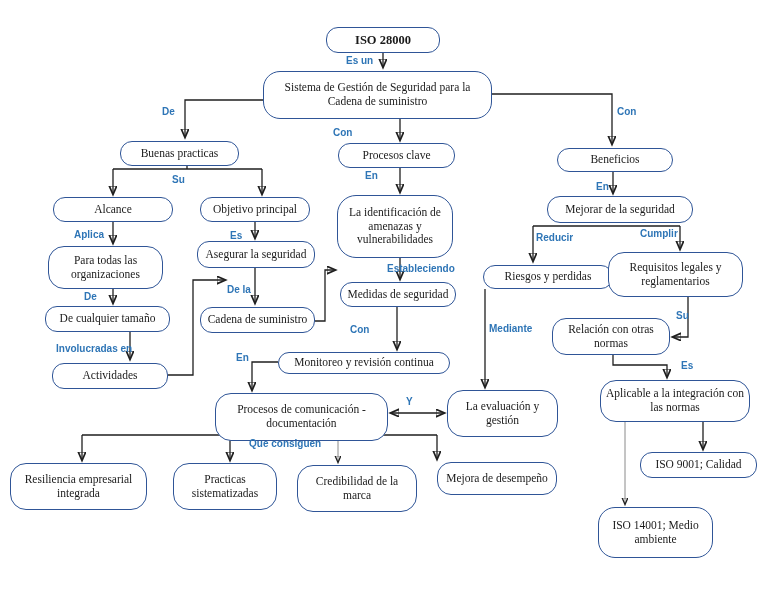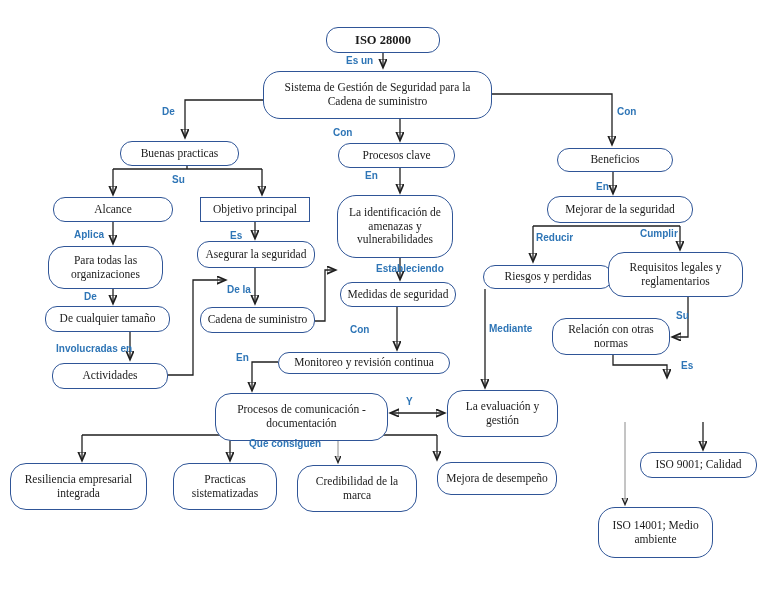--- a/index.html
+++ b/index.html
@@ -77,21 +77,21 @@
   <div class="node" style="left:263px;top:71px;width:229px;height:48px;border-radius:17px;">
       <span>Sistema de Gestión de Seguridad para la Cadena de suministro</span>
     </div>
 
   <div class="node" style="left:120px;top:141px;width:119px;height:25px;border-radius:12px;">
       <span>Buenas practicas</span>
     </div>
   <div class="node" style="left:53px;top:197px;width:120px;height:25px;border-radius:12px;">
       <span>Alcance</span>
     </div>
-  <div class="node" style="left:200px;top:197px;width:110px;height:25px;border-radius:0;">
+  <div class="node" style="left:200px;top:197px;width:110px;height:25px;border-radius:12px;">
       <span>Objetivo principal</span>
     </div>
   <div class="node" style="left:48px;top:246px;width:115px;height:43px;border-radius:16px;">
       <span>Para todas las organizaciones</span>
     </div>
   <div class="node" style="left:45px;top:306px;width:125px;height:26px;border-radius:12px;">
       <span>De cualquier tamaño</span>
     </div>
   <div class="node" style="left:52px;top:363px;width:116px;height:26px;border-radius:12px;">
       <span>Actividades</span>
@@ -130,20 +130,23 @@
     </div>
   <div class="node" style="left:483px;top:265px;width:130px;height:24px;border-radius:12px;">
       <span>Riesgos y perdidas</span>
     </div>
   <div class="node" style="left:608px;top:252px;width:135px;height:45px;border-radius:16px;">
       <span>Requisitos legales y reglamentarios</span>
     </div>
   <div class="node" style="left:552px;top:318px;width:118px;height:37px;border-radius:14px;">
       <span>Relación con otras normas</span>
     </div>
+  <div class="node" style="left:600px;top:380px;width:150px;height:42px;border-radius:16px;">
+      <span>Aplicable a la integración con las normas</span>
+    </div>
   <div class="node" style="left:640px;top:452px;width:117px;height:26px;border-radius:12px;">
       <span>ISO 9001; Calidad</span>
     </div>
   <div class="node" style="left:598px;top:507px;width:115px;height:51px;border-radius:17px;">
       <span>ISO 14001; Medio ambiente</span>
     </div>
 
   <div class="node" style="left:10px;top:463px;width:137px;height:47px;border-radius:16px;">
       <span>Resiliencia empresarial integrada</span>
     </div>
@@ -161,21 +164,21 @@
   <span class="elabel" style="left:162px;top:106px;">De</span>
   <span class="elabel" style="left:333px;top:127px;">Con</span>
   <span class="elabel" style="left:617px;top:106px;">Con</span>
   <span class="elabel" style="left:172px;top:174px;">Su</span>
   <span class="elabel" style="left:74px;top:229px;">Aplica</span>
   <span class="elabel" style="left:230px;top:230px;">Es</span>
   <span class="elabel" style="left:84px;top:291px;">De</span>
   <span class="elabel" style="left:227px;top:284px;">De la</span>
   <span class="elabel" style="left:56px;top:343px;">Involucradas en</span>
   <span class="elabel" style="left:365px;top:170px;">En</span>
-  <span class="elabel" style="left:328px;top:263px;padding-left:48px;">Estableciendo</span>
+  <span class="elabel" style="left:339px;top:263px;padding-left:48px;">Estableciendo</span>
   <span class="elabel" style="left:350px;top:324px;">Con</span>
   <span class="elabel" style="left:236px;top:352px;">En</span>
   <span class="elabel" style="left:249px;top:438px;">Que consiguen</span>
   <span class="elabel" style="left:406px;top:396px;">Y</span>
   <span class="elabel" style="left:596px;top:181px;">En</span>
   <span class="elabel" style="left:536px;top:232px;">Reducir</span>
   <span class="elabel" style="left:640px;top:228px;">Cumplir</span>
   <span class="elabel" style="left:489px;top:323px;">Mediante</span>
   <span class="elabel" style="left:676px;top:310px;">Su</span>
   <span class="elabel" style="left:681px;top:360px;">Es</span>

